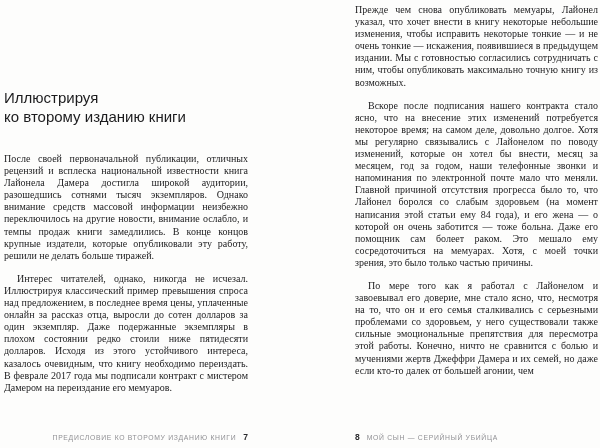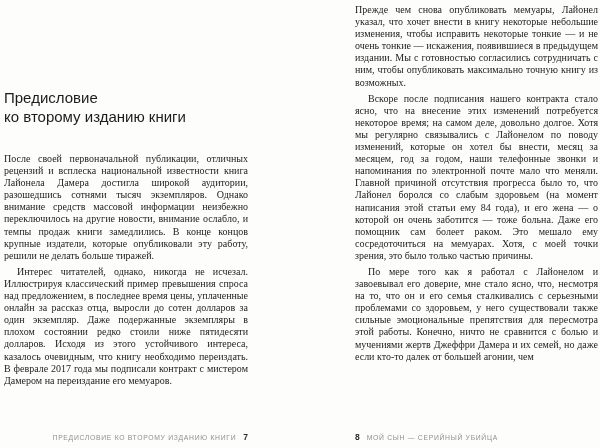--- a/index.html
+++ b/index.html
@@ -21,21 +21,21 @@
   }
 
   .body-text{font-size:10px;line-height:12.1px}
   .page-left .body-text{position:absolute;left:4px;top:153px;width:244px}
   .page-right .body-text{position:absolute;left:55px;top:4px;width:243px;height:438px;overflow:hidden}
 
   .para{
     margin:0;text-align:justify;
     hyphens:auto;-webkit-hyphens:auto;
   }
-  .para + .para{margin-top:4px}
+  .para + .para{margin-top:11px}
   .indent{text-indent:13px}
 
   .footer{position:absolute;top:426px;white-space:nowrap}
   .footer-left{left:4px;width:244px;text-align:right}
   .footer-right{left:55px;width:243px;text-align:left}
   .running-title{
     font-family:"Liberation Sans", sans-serif;
     font-size:6.8px;letter-spacing:0.7px;color:#8f8f93;text-transform:uppercase;
   }
   .page-number{
@@ -44,21 +44,21 @@
   }
   .footer-left .page-number{margin-left:7px}
   .footer-right .page-number{margin-right:7px}
 </style>
 </head>
 <body>
 
 <div class="spread">
 
   <section class="page page-left">
-    <h1 class="chapter-heading">Предисловие
+    <h1 class="chapter-heading">Иллюстрируя
 ко второму изданию книги</h1>
 
     <div class="body-text">
       <p class="para">После своей первоначальной публикации, отличных рецензий и всплеска национальной известности книга Лайонела Дамера достигла широкой аудитории, разошедшись сотнями тысяч экземпляров. Однако внимание средств массовой информации неизбежно переключилось на другие новости, внимание ослабло, и темпы продаж книги замедлились. В конце концов крупные издатели, которые опубликовали эту работу, решили не делать больше тиражей.</p>
       <p class="para indent">Интерес читателей, однако, никогда не исчезал. Иллюстрируя классический пример превышения спроса над предложением, в последнее время цены, уплаченные онлайн за рассказ отца, выросли до сотен долларов за один экземпляр. Даже подержанные экземпляры в плохом состоянии редко стоили ниже пятидесяти долларов. Исходя из этого устойчивого интереса, казалось очевидным, что книгу необходимо переиздать. В феврале 2017 года мы подписали контракт с мистером Дамером на переиздание его мемуаров.</p>
     </div>
 
     <footer class="footer footer-left">
       <span class="running-title">ПРЕДИСЛОВИЕ КО ВТОРОМУ ИЗДАНИЮ КНИГИ</span><span class="page-number">7</span>
     </footer>

